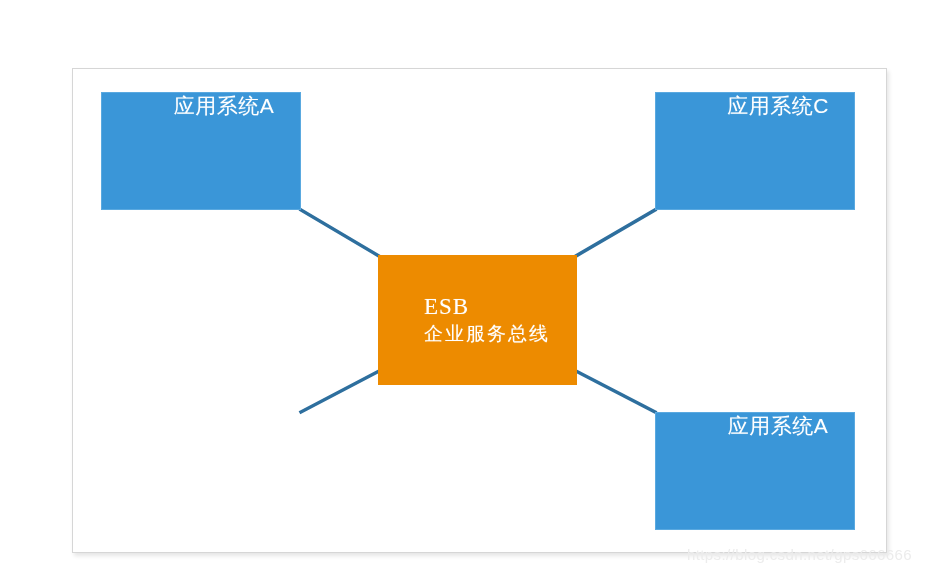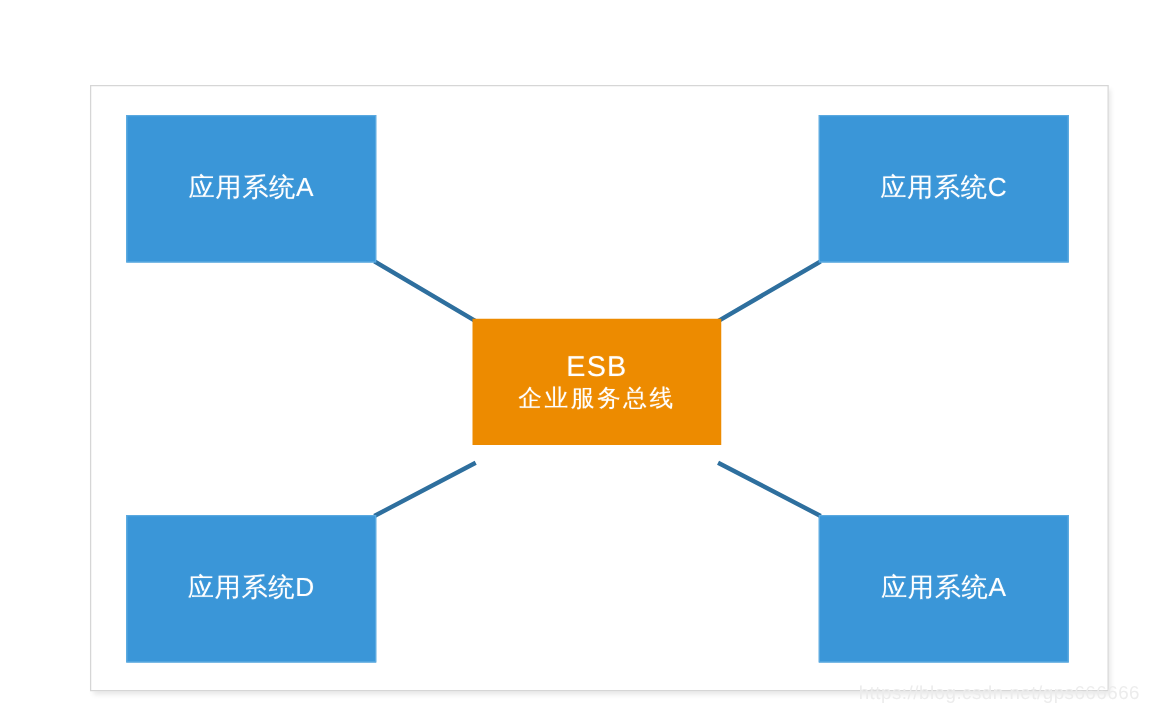--- a/index.html
+++ b/index.html
@@ -41,23 +41,23 @@
     top: 0;
     width: 926px;
     height: 569px;
     pointer-events: none;
   }
 
   .node-box {
     position: absolute;
     box-sizing: border-box;
     display: flex;
-    align-items: center;
     justify-content: center;
     color: #ffffff;
+    padding-left: 46px;
   }
 
   .app-box {
     width: 200px;
     height: 118px;
     background: #3a96d8;
     border: 1px solid #5aa9e0;
   }
 
   .app-box .node-label {
@@ -72,24 +72,25 @@
   #box-app-a { left: 101px; top: 92px; }
   #box-app-b { left: 655px; top: 92px; }
   #box-app-d { left: 101px; top: 412px; }
   #box-app-c { left: 655px; top: 412px; }
 
   
   #box-esb {
     left: 378px;
     top: 255px;
     width: 199px;
-    height: 101px;
+    height: 130px;
     background: #ed8b00;
     flex-direction: column;
     border: none;
+    font-family: Liberation Serif, serif;
   }
 
   #box-esb .esb-title {
     font-size: 23px;
     line-height: 1.25;
     color: #ffffff;
     letter-spacing: 1px;
     text-shadow: 0 0 1px rgba(255,255,255,0.4);
   }
 
@@ -130,23 +131,20 @@
   </svg>
 
   <div class="node-box app-box" id="box-app-a">
     <span class="node-label">应用系统A</span>
   </div>
 
   <div class="node-box app-box" id="box-app-b">
     <span class="node-label">应用系统C</span>
   </div>
 
-  <div class="node-box app-box" id="box-app-d">
-    <span class="node-label">应用系统D</span>
-  </div>
 
   <div class="node-box app-box" id="box-app-c">
     <span class="node-label">应用系统A</span>
   </div>
 
   <div class="node-box" id="box-esb">
     <span class="esb-title">ESB</span>
     <span class="esb-subtitle">企业服务总线</span>
   </div>
 

